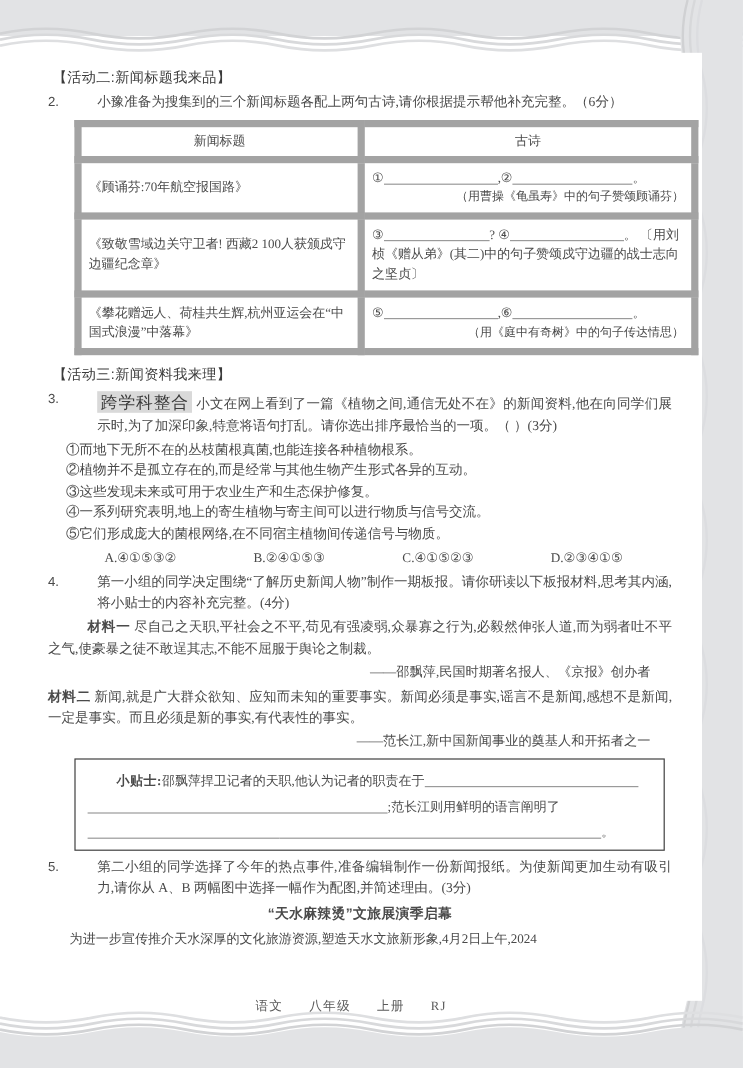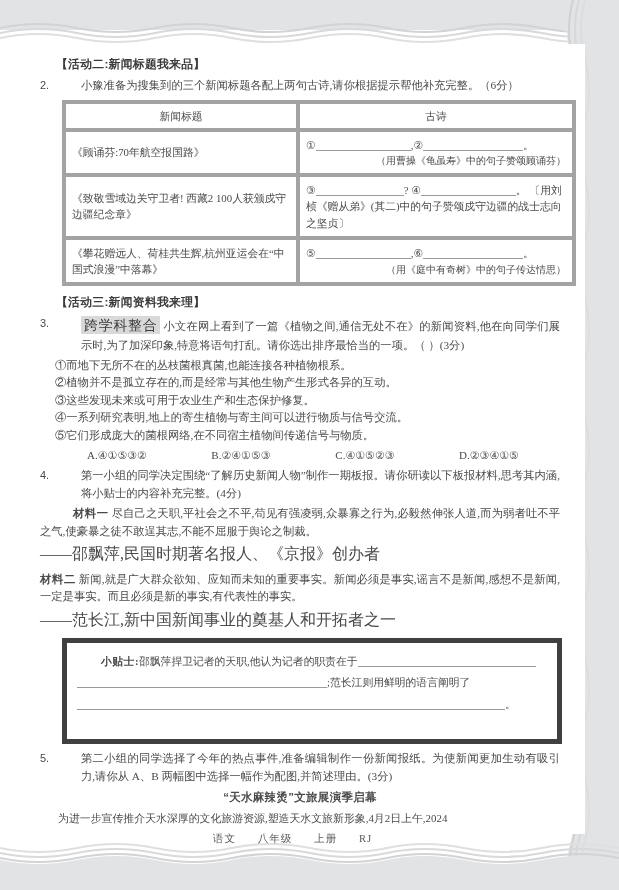--- a/index.html
+++ b/index.html
@@ -34,62 +34,62 @@
   .page{
     position:absolute;left:0;top:44px;width:585px;height:790px;
     background:#ffffff;
   }
   
   .content{
     position:absolute;left:40px;top:48px;width:520px;
     font-size:11.3px;line-height:1.55;
   }
   .act-head{
-    font-weight:bold;font-size:11.8px;color:#3b3b3b;
+    font-weight:normal;font-size:11.8px;color:#3b3b3b;
     font-family:"Liberation Sans","DejaVu Sans",sans-serif;
-    letter-spacing:.3px;margin:7px 0 4px 16px;
+    letter-spacing:.3px;margin:7px 0 4px 4px;
   }
   .qline{display:flex;margin:2px 0 2px 0;}
   .qnum{width:15px;flex:none;font-family:"Liberation Sans",sans-serif;font-size:11px;}
   .qbody{flex:1;text-align:justify;margin-left:26px;}
   .ind{margin-left:15px;}
 
   
   table.poem{
     border-collapse:collapse;width:478px;margin:5px 0 5px 22px;
     table-layout:fixed;
   }
   table.poem td,table.poem th{
-    border:4px solid #a3a3a3;padding:5px 6px;vertical-align:middle;
+    border:6px solid #a3a3a3;padding:5px 6px;vertical-align:middle;
     font-weight:normal;font-size:10.8px;line-height:1.5;
   }
   table.poem th{text-align:center;padding:4px 6px;}
   .col-a{width:218px;}
   .col-b{width:260px;}
   .cellnote{text-align:right;display:block;font-size:10px;}
   .blank{
     display:inline-block;border-bottom:1px solid #9a9a9a;
     vertical-align:-2px;height:11px;
   }
   .b95{width:95px;} .b100{width:100px;} .b90{width:88px;}
 
   
   .choices{display:flex;margin:3px 0 3px 15px;}
   .choice{width:124px;font-size:11px;text-align:center;}
 
   
   .mat{margin:3px 0 2px 0;text-align:justify;}
   .mat b{font-weight:bold;letter-spacing:.5px;}
   .matlead{margin-left:30px;}
-  .src{text-align:left;font-size:16px;margin:1px 0 4px 0;}
+  .src{text-align:right;font-size:11px;margin:1px 18px 4px 0;}
 
   
   .tipbox{
-    border:5px solid #404040;width:470px;margin:5px 0 6px 22px;
-    padding:8px 10px 24px 10px;font-size:10.8px;line-height:2.0;
+    border:1px solid #404040;width:470px;margin:5px 0 6px 22px;
+    padding:8px 10px 2px 10px;font-size:10.8px;line-height:2.0;
   }
   .tipbox b{font-weight:bold;letter-spacing:.5px;margin-left:24px;}
   .tb-l1{width:178px;} .tb-l2{width:250px;}
   .tb-l3{width:160px;} .tb-l4{width:268px;}
 
   .centertitle{
     text-align:center;font-weight:bold;font-size:11.5px;
     font-family:"Liberation Sans","DejaVu Sans",sans-serif;
     margin:4px 0 3px 0;letter-spacing:.3px;
   }

